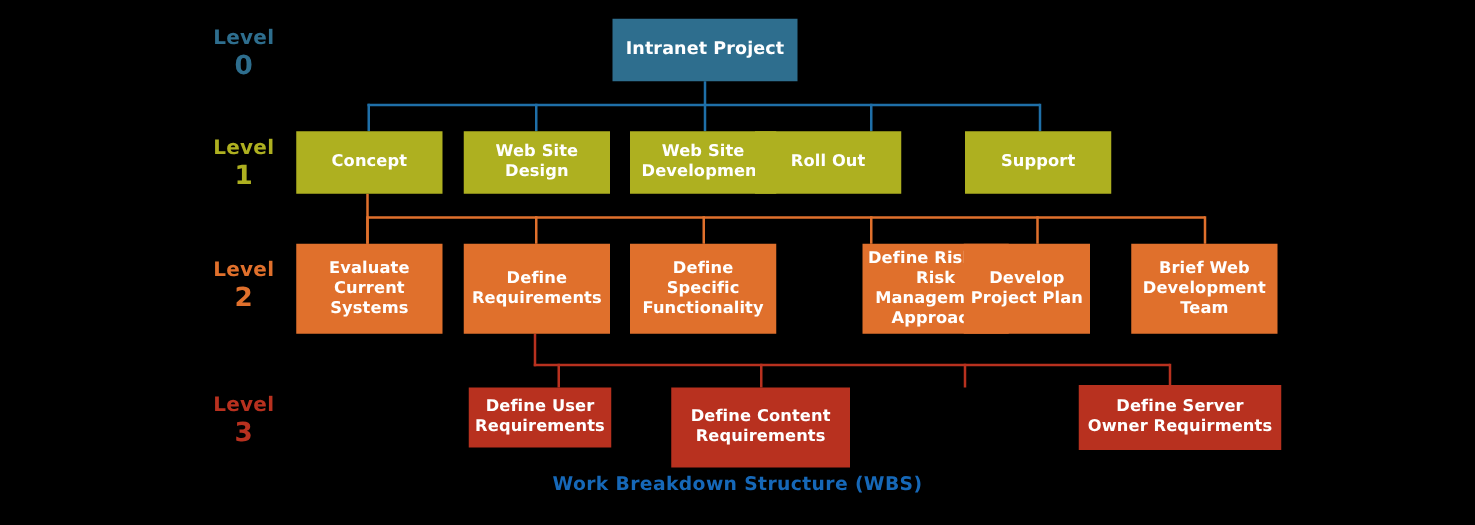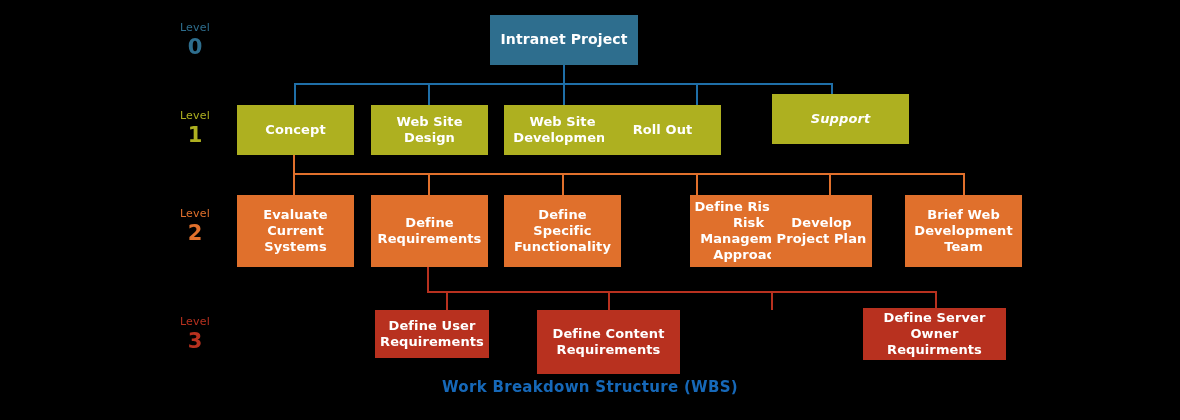--- a/index.html
+++ b/index.html
@@ -22,22 +22,22 @@
   
   .level-label {
     position: absolute;
     width: 70px;
     text-align: center;
     line-height: 1.05;
     user-select: none;
   }
   .level-label .lvl-word {
     display: block;
-    font-size: 11px;
-    font-weight: 400;
+    font-size: 16px;
+    font-weight: 700;
     letter-spacing: 0.2px;
   }
   .level-label .lvl-num {
     display: block;
     font-size: 21px;
     font-weight: 700;
     margin-top: 2px;
   }
 
   
@@ -142,21 +142,21 @@
   </div>
   <div class="node lvl1" style="left:371px; top:105px; width:117px; height:50px;">
     <span>Web Site Design</span>
   </div>
   <div class="node lvl1" style="left:504px; top:105px; width:117px; height:50px;">
     <span>Web Site Development</span>
   </div>
   <div class="node lvl1" style="left:604px; top:105px; width:117px; height:50px;">
     <span>Roll Out</span>
   </div>
-  <div class="node lvl1" style="left:772px; top:94px; width:137px; height:50px;font-style:italic;">
+  <div class="node lvl1" style="left:772px; top:105px; width:117px; height:50px;">
     <span>Support</span>
   </div>
 
   <div class="node lvl2" style="left:237px; top:195px; width:117px; height:72px;">
     <span>Evaluate Current Systems</span>
   </div>
   <div class="node lvl2" style="left:371px; top:195px; width:117px; height:72px;">
     <span>Define Requirements</span>
   </div>
   <div class="node lvl2" style="left:504px; top:195px; width:117px; height:72px;">
@@ -171,19 +171,19 @@
   <div class="node lvl2" style="left:905px; top:195px; width:117px; height:72px;">
     <span>Brief Web Development Team</span>
   </div>
 
   <div class="node lvl3" style="left:375px; top:310px; width:114px; height:48px;">
     <span>Define User Requirements</span>
   </div>
   <div class="node lvl3" style="left:537px; top:310px; width:143px; height:64px;">
     <span>Define Content Requirements</span>
   </div>
-  <div class="node lvl3" style="left:863px; top:308px; width:143px; height:52px;">
+  <div class="node lvl3" style="left:863px; top:308px; width:162px; height:52px;">
     <span>Define Server Owner Requirments</span>
   </div>
 
   <div id="wbs-caption" style="top:378px;">Work Breakdown Structure (WBS)</div>
 
 </div>
 
 </body></html>

